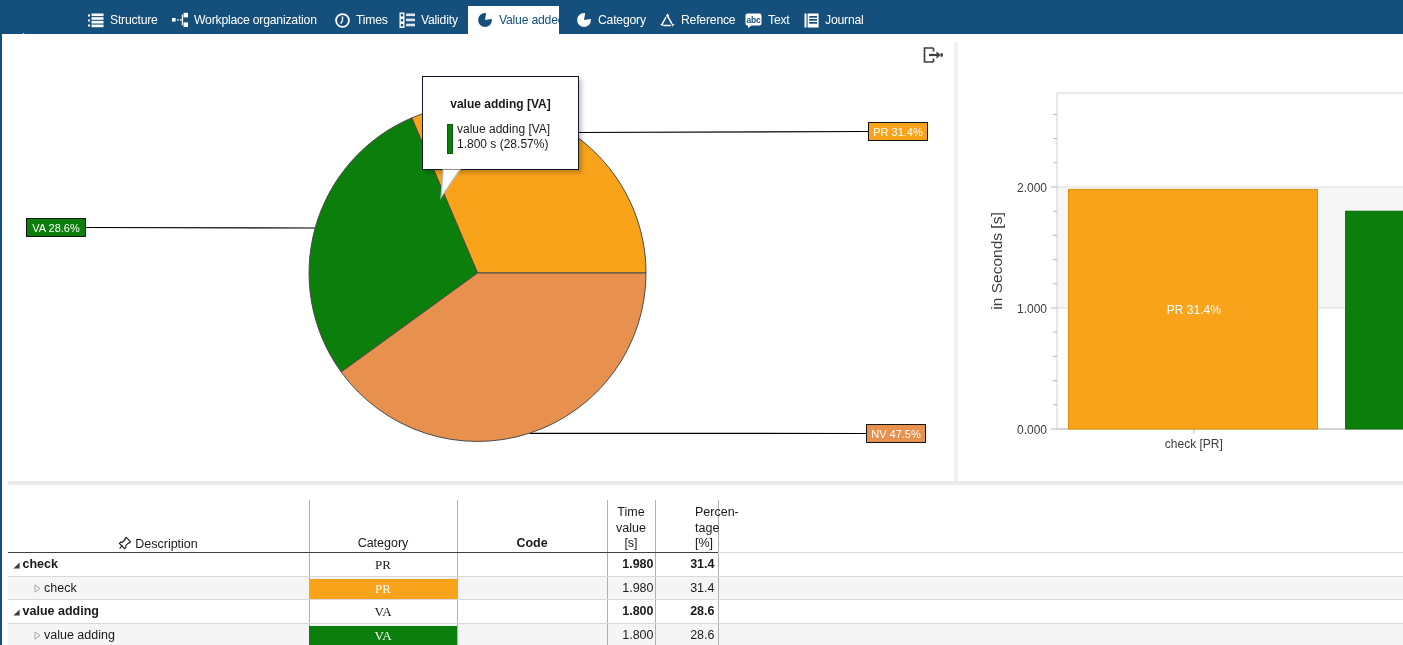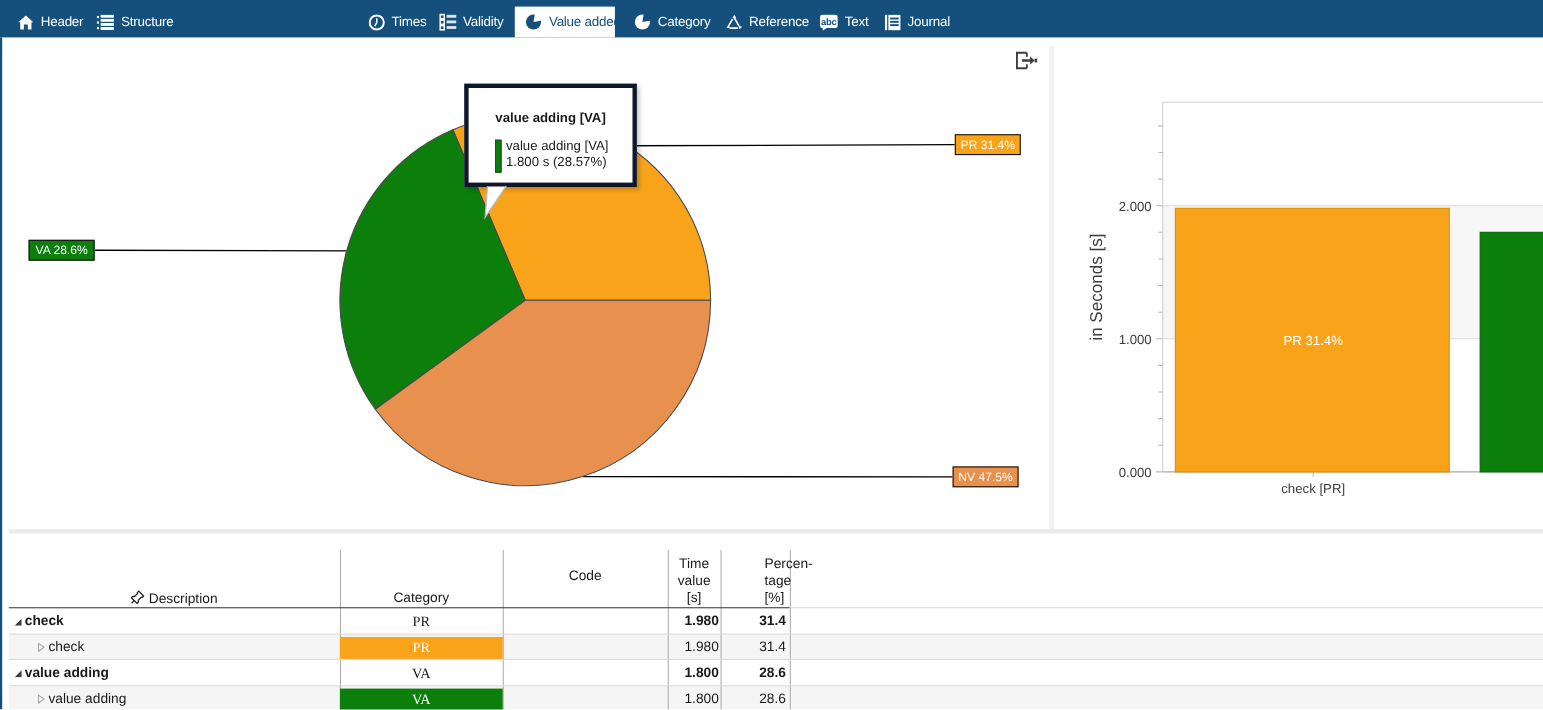--- a/index.html
+++ b/index.html
@@ -14,21 +14,21 @@
   color:#fff; font-size:12.2px; letter-spacing:-0.2px; white-space:nowrap; }
 .tab .ic { margin-right:6px; display:flex; }
 .tab.sel { background:#fff; color:#15507d; }
 
 
 .pielab { position:absolute; width:60px; height:19px; border:1.5px solid #141414;
   color:#fff; font-size:11px; display:flex; align-items:center; justify-content:center; }
 
 
 #tip { position:absolute; left:422px; top:76px; width:157px; height:94px;
-  background:#fff; border:4px solid #0f172a; box-shadow:3px 3px 4px rgba(0,0,0,0.22);
+  background:#fff; border:1px solid #0f172a; box-shadow:3px 3px 4px rgba(0,0,0,0.22);
   font-size:12px; color:#1a1a1a; }
 #tip .t { text-align:center; font-weight:bold; font-size:12px; margin-top:20px; }
 #tip .row { display:flex; margin:11px 0 0 24px; line-height:15.2px; }
 #tip .sw { width:6px; height:30px; background:#0b7e0b; border:1px solid #0a5c0a; margin-right:4px; margin-top:2px; }
 
 
 .vline { position:absolute; width:1px; background:#b0b0b0; }
 .hline { position:absolute; height:1px; background:#d9d9d9; }
 .th { position:absolute; font-size:12.5px; color:#1a1a1a; text-align:center; line-height:15.5px; }
 .td { position:absolute; font-size:12.5px; color:#1a1a1a; height:23.5px; line-height:23.5px; white-space:nowrap; }
@@ -38,40 +38,53 @@
 .indcell { position:absolute; left:309px; width:148px; height:20px;
   color:#fff; text-align:center; font-family:"Liberation Serif", serif;
   font-size:13px; line-height:20px; }
 .serif { font-family:"Liberation Serif", serif; font-size:13px; text-align:center; }
 </style>
 </head>
 <body>
 <div id="app">
 
   <div id="tabbar">
-    <div class="tab" style="left:7px; padding-left:9px;">
+    <div class="tab" style="left:7px; padding-left:9px;margin-top:19px;">
       <span class="ic">
           <svg width="15" height="15" viewBox="0 0 15 15">
             <path d="M7.5,1 L14.3,7.2 L12.6,7.2 L12.6,13.8 L9.3,13.8 L9.3,9.2 L5.7,9.2 L5.7,13.8 L2.4,13.8 L2.4,7.2 L0.7,7.2 Z" fill="#fff"></path>
           </svg>
         </span>Header</div>
     <div class="tab" style="left:79px; padding-left:9px;">
       <span class="ic">
           <svg width="16" height="15" viewBox="0 0 16 15">
             <g fill="#fff">
               <rect x="0" y="1.5" width="2" height="2"></rect>
               <rect x="0" y="6.5" width="2" height="2"></rect>
               <rect x="0" y="11.5" width="2" height="2"></rect>
               <rect x="3.5" y="0.5" width="12" height="2.6"></rect>
               <rect x="3.5" y="4.2" width="12" height="2.6"></rect>
               <rect x="3.5" y="7.9" width="12" height="2.6"></rect>
               <rect x="3.5" y="11.6" width="12" height="2.6"></rect>
             </g>
           </svg>
         </span>Structure</div>
+    <div class="tab" style="left:163px; padding-left:9px;">
+      <span class="ic">
+          <svg width="16" height="16" viewBox="0 0 16 16">
+            <g fill="#fff">
+              <rect x="0" y="6" width="3.6" height="3.6"></rect>
+              <rect x="5.2" y="7.1" width="1.5" height="1.5"></rect>
+              <rect x="8" y="7.1" width="1.5" height="1.5"></rect>
+              <rect x="9.8" y="2.6" width="1.3" height="10.6"></rect>
+              <rect x="11.6" y="0.8" width="4.4" height="4.6"></rect>
+              <rect x="11.6" y="10.4" width="4.4" height="4.6"></rect>
+            </g>
+          </svg>
+        </span>Workplace organization</div>
     <div class="tab" style="left:326px; padding-left:9px;">
       <span class="ic">
           <svg width="15" height="15" viewBox="0 0 15 15">
             <circle cx="7.5" cy="7.5" r="6.4" fill="none" stroke="#fff" stroke-width="1.8"></circle>
             <path d="M7.5,7.6 L7.5,3.6 M7.5,7.6 L5.7,10.7" fill="none" stroke="#fff" stroke-width="1.4"></path>
           </svg>
         </span>Times</div>
     <div class="tab" style="left:390px; padding-left:9px;">
       <span class="ic">
           <svg width="16" height="16" viewBox="0 0 16 16">
@@ -232,21 +245,21 @@
     <div class="hline" style="left:8px; top:623px; width:1395px;"></div>
 
     <div class="th" style="left:8px; width:300px; top:536px;">
       <svg width="14" height="14" viewBox="0 0 14 14" style="vertical-align:-2px; margin-right:3px;">
           <g fill="none" stroke="#1a1a1a" stroke-width="1.1">
             <path d="M8.2,1.4 L12.6,5.8 L11.2,7.2 L10.5,6.9 L7.7,9.7 L7.9,11.3 L6.6,12.6 L1.4,7.4 L2.7,6.1 L4.3,6.3 L7.1,3.5 L6.8,2.8 Z"></path>
             <line x1="1.6" y1="12.4" x2="4.4" y2="9.6"></line>
           </g>
         </svg>Description</div>
     <div class="th" style="left:309px; width:148px; top:536px;">Category</div>
-    <div class="th" style="left:457px; width:150px; top:516px;">Code</div>
+    <div class="th" style="left:457px; width:150px; top:536px;font-weight:bold;">Code</div>
     <div class="th" style="left:607px; width:48px;  top:505px;">Time<br>value<br>[s]</div>
     <div class="th" style="left:655px; width:42px;  top:505px;padding-left:40px;">Percen-<br>tage<br>[%]</div>
 
     <div class="td b" style="left:22.5px; top:552.5px;"><svg width="7" height="7" viewBox="0 0 7 7" style="position:absolute; left:-10px; top:9px;">
           <path d="M0.4,6.6 L6.6,6.6 L6.6,0.4 Z" fill="#3c3c3c"></path>
         </svg>check</div>
     <div class="td serif" style="left:309px; width:148px; top:552.5px;">PR</div>
     <div class="td num b" style="left:607px; width:46.5px; top:552.5px;">1.980</div>
     <div class="td num b" style="left:655px; width:59.5px; top:552.5px;">31.4</div>
 

